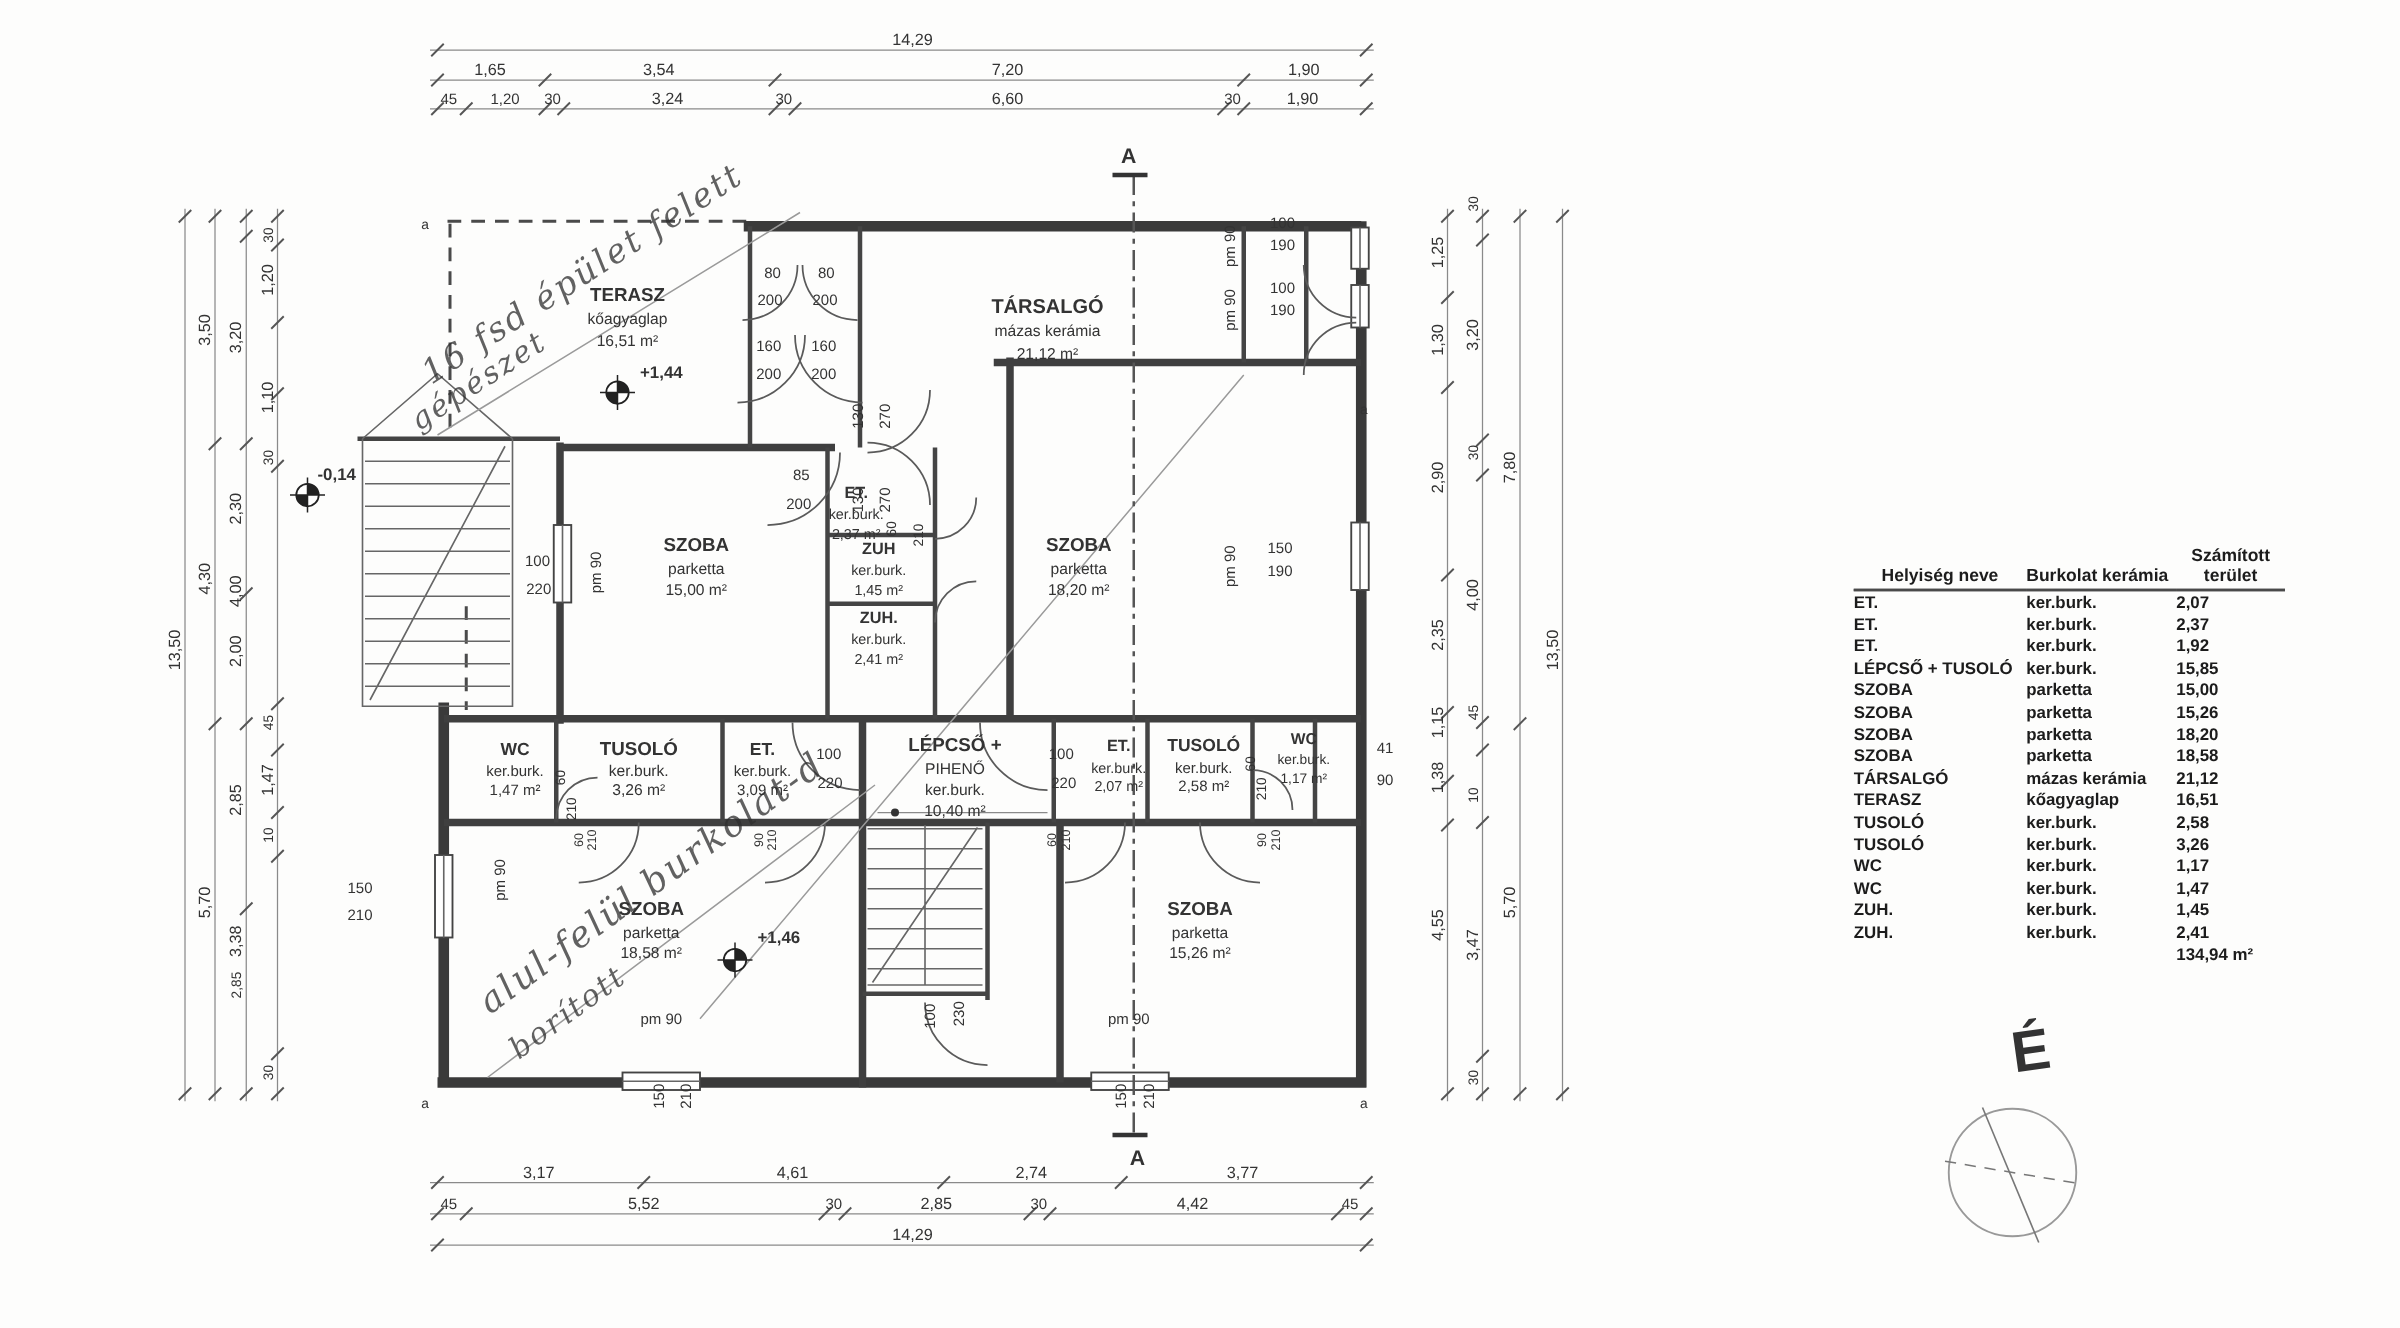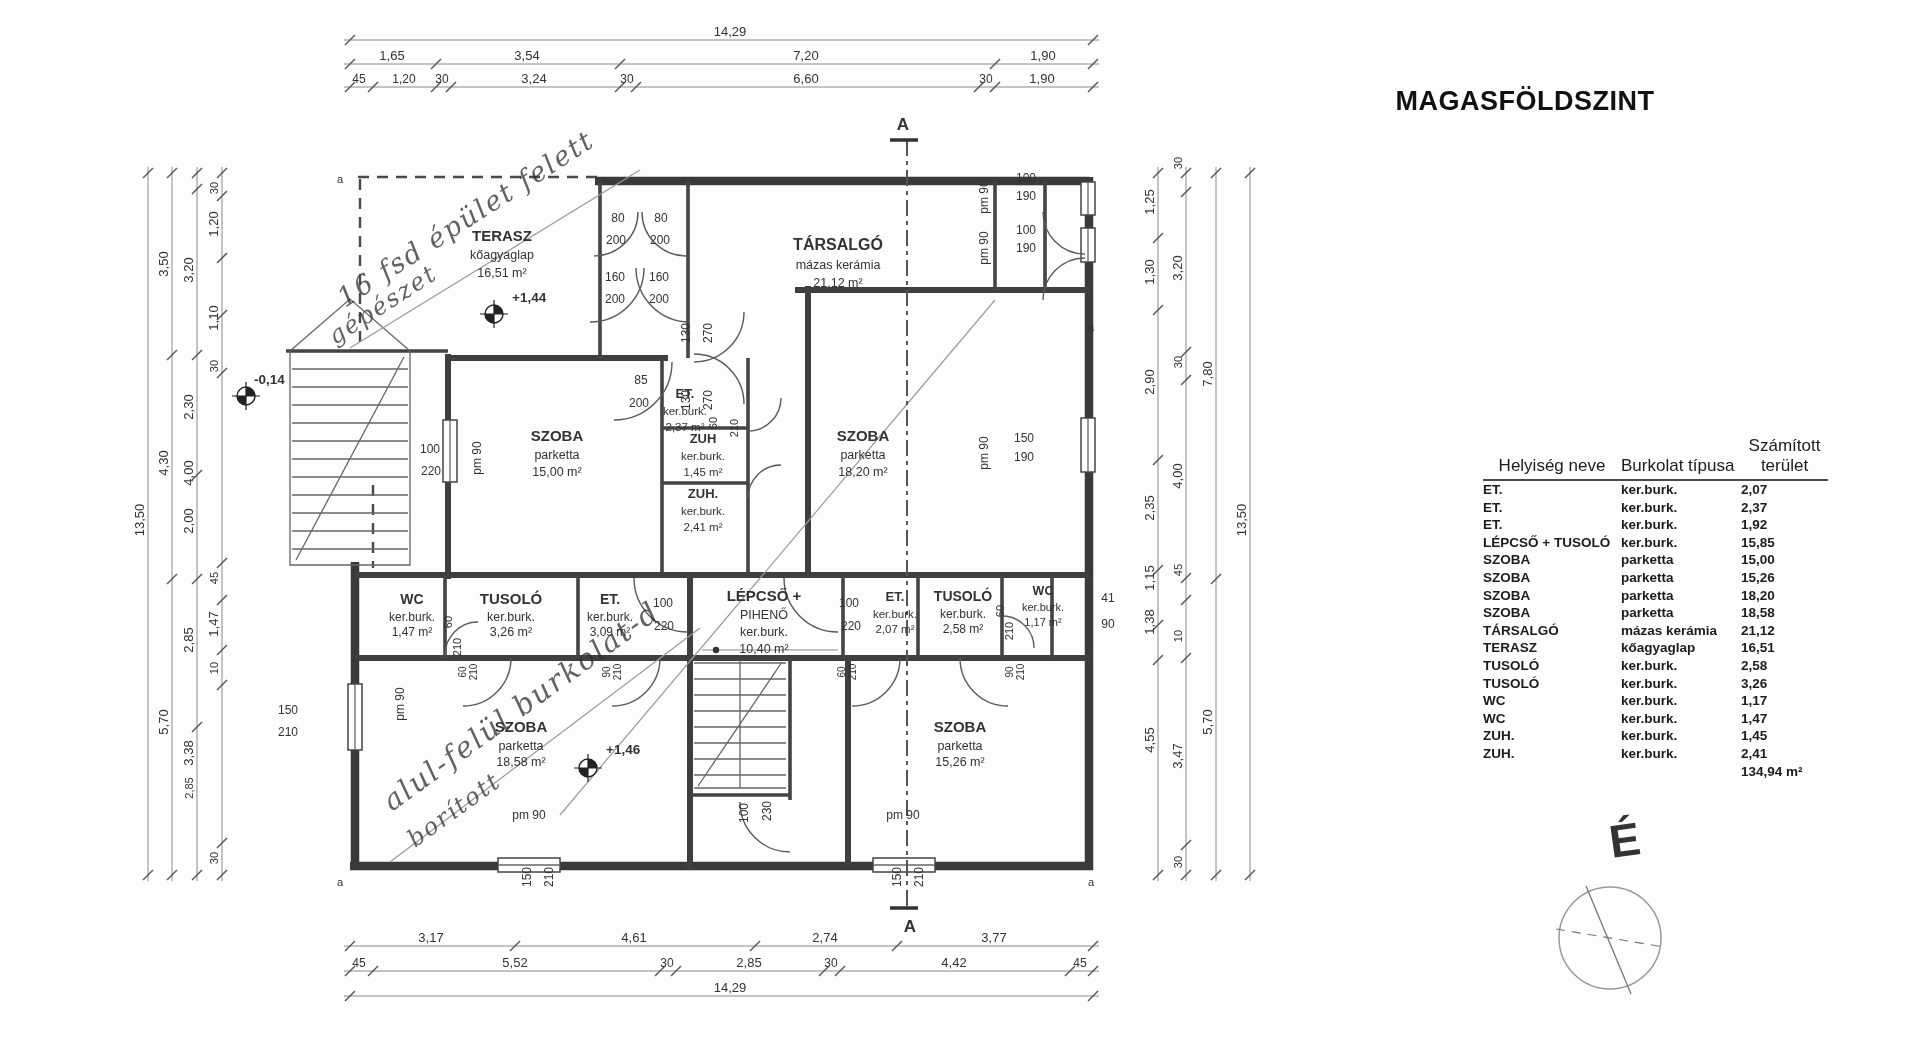--- a/index.html
+++ b/index.html
@@ -17,49 +17,48 @@
   .tick{stroke:#555;stroke-width:1.5;}
   .pencil{stroke:#9a9a9a;stroke-width:1.2;}
   .sect{stroke:#555;stroke-width:2;stroke-dasharray:16 5 4 5;}
   .secttick{stroke:#333;stroke-width:3.5;}
   .winr{fill:#fff;stroke:#444;stroke-width:1.5;}
   .hand{font-family:"DejaVu Serif",serif;font-style:italic;fill:#2e2e2e;opacity:.75;letter-spacing:2px;}
   .title-block{position:absolute;left:1355px;top:84px;width:340px;text-align:center;
     font-weight:bold;font-size:27px;line-height:34px;color:#111;letter-spacing:.5px;}
   .roomtable{position:absolute;left:1483px;top:436px;width:345px;color:#1c1c1c;}
   .roomtable table{border-collapse:collapse;width:100%;table-layout:fixed;}
-  .roomtable th{font-size:17px;font-weight:400;vertical-align:bottom;padding:0 0 3px 0;}
+  .roomtable th{font-size:14px;font-weight:700;vertical-align:bottom;padding:0 0 3px 0;}
   .roomtable th.c3{white-space:pre-line;text-align:center;}
   .roomtable thead tr{border-bottom:2.5px solid #4a4a4a;}
   .roomtable td{font-size:13.5px;font-weight:bold;line-height:17.6px;padding:0;}
   .roomtable .c1{text-align:left;}
   .roomtable .c2{text-align:left;}
   .roomtable .c3{text-align:left;}
   .compass-label{font-weight:bold;}
 </style>
 </head>
 <body>
 
 <div class="page">
 
   <div class="title-block">
-    <div>MAGASFÖLDSZINT</div>
   </div>
 
   <div class="roomtable">
     <table>
       <colgroup>
           <col style="width:138px">
           <col style="width:120px">
           <col style="width:87px">
         </colgroup>
       <thead>
         <tr>
           <th>Helyiség neve</th>
-          <th style="text-align:left">Burkolat típusa</th>
+          <th style="text-align:left">Burkolat kerámia</th>
           <th class="c3">Számított
 terület</th>
         </tr>
       </thead>
       <tbody id="room-rows">
           <tr>
             <td class="c1">ET.</td>
             <td class="c2">ker.burk.</td>
             <td class="c3">2,07</td>
           </tr>

